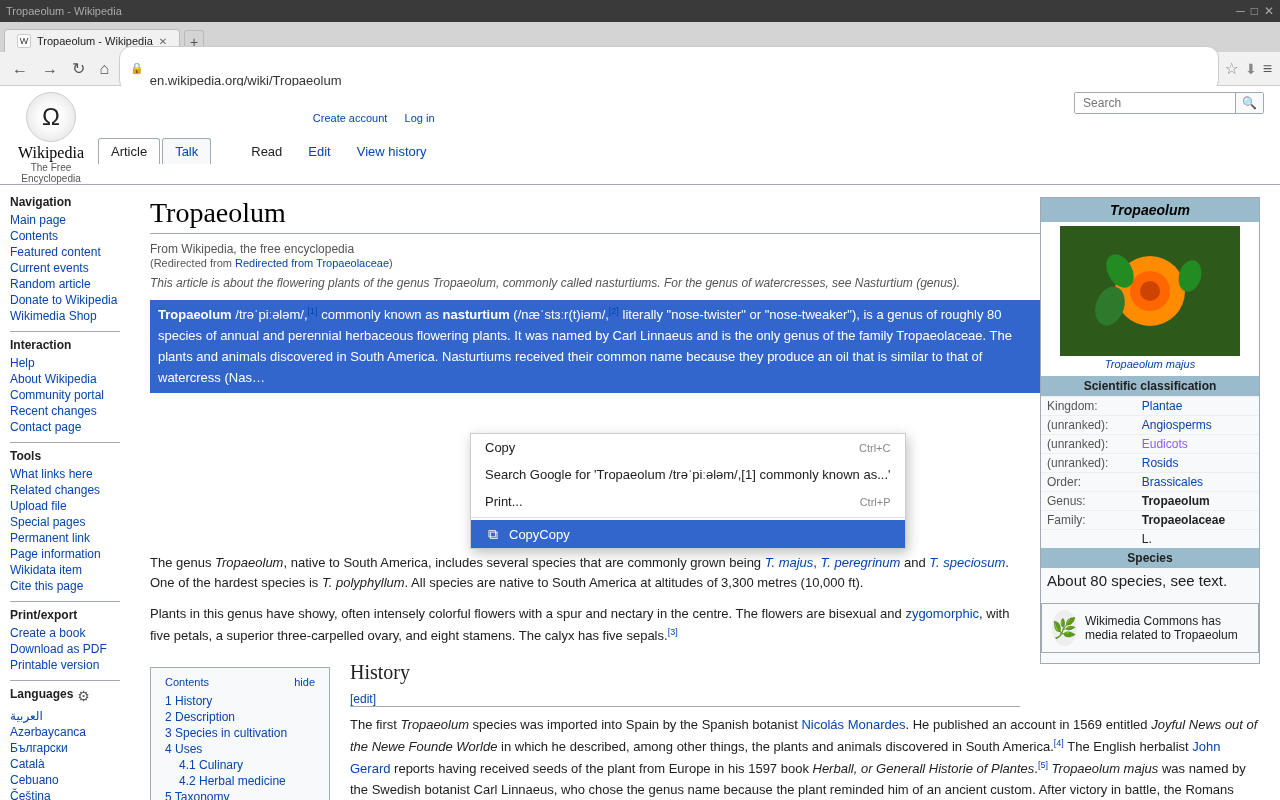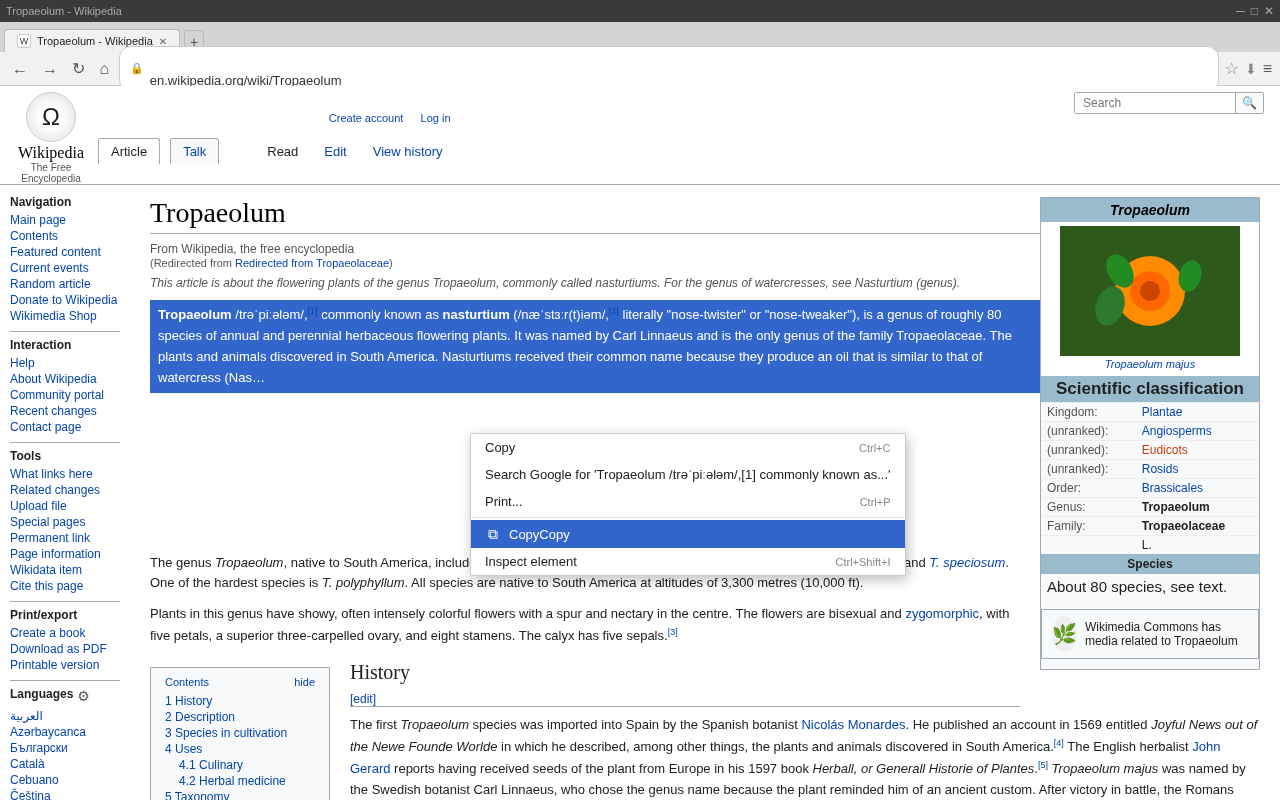--- a/index.html
+++ b/index.html
@@ -18,21 +18,21 @@
     .address-bar { flex: 1; background: white; border: 1px solid #ccc; border-radius: 12px; padding: 3px 10px; font-size: 12px; display: flex; align-items: center; gap: 6px; }
     .address-text { flex: 1; font-size: 13px; color: #333; margin-top: 23px; }
 
     
     .page-wrapper { background: white; width: 1280px; min-height: 768px; display: flex; flex-direction: column; }
     .wiki-header { background: white; padding: 6px 16px 0 16px; display: flex; justify-content: space-between; align-items: flex-start; border-bottom: 1px solid #a2a9b1; }
     .wiki-header-left { display: flex; align-items: center; gap: 12px; }
     .wiki-logo { text-align: center; width: 70px; }
     .wiki-logo-circle { width: 50px; height: 50px; border-radius: 50%; background: radial-gradient(circle, #fff 30%, #ddd 100%); border: 1px solid #ccc; display: flex; align-items: center; justify-content: center; font-size: 18px; margin: 0 auto; }
     .wiki-tabs { display: flex; align-items: flex-end; gap: 0; margin-top: 10px; }
-    .wiki-tab { padding: 5px 12px; font-size: 13px; border: 1px solid #a2a9b1; border-bottom: none; background: #f8f9fa; color: #0645ad; cursor: pointer; margin-right: 10px; border-radius: 3px 3px 0 0; }
+    .wiki-tab { padding: 5px 12px; font-size: 13px; border: 1px solid #a2a9b1; border-bottom: none; background: #f8f9fa; color: #0645ad; cursor: pointer; margin-right: 2px; border-radius: 3px 3px 0 0; }
     .wiki-tab.active { background: white; color: #202122; }
     .wiki-header-right { display: flex; align-items: center; gap: 12px; padding-bottom: 4px; }
     .wiki-search { display: flex; align-items: center; border: 1px solid #a2a9b1; border-radius: 2px; }
     .wiki-search input { border: none; outline: none; padding: 3px 6px; font-size: 12px; width: 160px; }
     .wiki-search-btn { background: #f8f9fa; border: none; border-left: 1px solid #a2a9b1; padding: 3px 6px; cursor: pointer; font-size: 12px; }
 
     .content-wrapper { display: flex; flex: 1; }
     .sidebar { width: 130px; min-width: 130px; padding: 10px 10px; font-size: 12px; border-right: none; }
     .sidebar-section { margin-bottom: 8px; }
     .sidebar-section-title { font-weight: bold; font-size: 12px; margin-bottom: 4px; color: #202122; }
@@ -61,21 +61,21 @@
     .section-heading { font-family: 'Linux Libertine', Georgia, serif; font-size: 20px; font-weight: normal; border-bottom: 1px solid #a2a9b1; margin: 14px 0 8px 0; display: flex; align-items: baseline; gap: 8px; flex-direction: column; }
     .section-edit { font-size: 12px; color: #0645ad; font-family: sans-serif; }
 
     
     .infobox-wrapper { float: right; margin: 0 0 10px 20px; }
     .infobox { border: 1px solid #a2a9b1; background: #f8f9fa; width: 220px; font-size: 12px; }
     .infobox-title { background: #9bc; text-align: center; font-weight: bold; font-style: italic; padding: 4px; font-size: 14px; color: #000; }
     .infobox-image { text-align: center; background: white; padding: 4px; }
     .infobox-img-placeholder { width: 180px; height: 130px; background: linear-gradient(135deg, #f60 30%, #090 60%, #360 100%); margin: 0 auto; display: flex; align-items: center; justify-content: center; color: white; font-size: 40px; }
     .infobox-caption { text-align: center; font-style: italic; font-size: 11px; padding: 2px; color: #0645ad; }
-    .infobox-sci { background: #9bc; text-align: center; font-weight: bold; padding: 3px; font-size: 17px; }
+    .infobox-sci { background: #9bc; text-align: center; font-weight: bold; padding: 3px; font-size: 12px; }
     .infobox-table { width: 100%; border-collapse: collapse; }
     .infobox-table td { padding: 2px 6px; border-top: 1px solid #eee; vertical-align: top; font-size: 12px; }
     .infobox-table .label-cell { color: #555; }
     .infobox-table .value-cell a { color: #0645ad; }
     .species-row { background: #9bc; text-align: center; font-weight: bold; padding: 3px; font-size: 12px; }
     .infobox-species-text { padding: 4px 6px; font-size: 15px; }
 
     
     .context-menu { position: absolute; top: 248px; left: 340px; background: white; border: 1px solid #ccc; box-shadow: 2px 4px 12px rgba(0,0,0,0.25); z-index: 100; min-width: 300px; font-size: 13px; }
     .context-menu-item { padding: 6px 14px; display: flex; justify-content: space-between; align-items: center; cursor: pointer; color: #202122; }
@@ -257,21 +257,21 @@
                   <tr>
                     <td class="label-cell">Kingdom:</td>
                     <td class="value-cell"><a style="color: rgb(6, 69, 173); cursor: pointer;">Plantae</a></td>
                   </tr>
                   <tr>
                     <td class="label-cell">(unranked):</td>
                     <td class="value-cell"><a style="color: rgb(6, 69, 173); cursor: pointer;">Angiosperms</a></td>
                   </tr>
                   <tr>
                     <td class="label-cell">(unranked):</td>
-                    <td class="value-cell"><a style="color: #c2410c; cursor: pointer;">Eudicots</a></td>
+                    <td class="value-cell"><a style="color: #8b5cf6; cursor: pointer;">Eudicots</a></td>
                   </tr>
                   <tr>
                     <td class="label-cell">(unranked):</td>
                     <td class="value-cell"><a style="color: rgb(6, 69, 173); cursor: pointer;">Rosids</a></td>
                   </tr>
                   <tr>
                     <td class="label-cell">Order:</td>
                     <td class="value-cell"><a style="color: rgb(6, 69, 173); cursor: pointer;">Brassicales</a></td>
                   </tr>
                   <tr>
@@ -323,24 +323,20 @@
           <div class="context-menu-item">
             <span class="context-menu-row">Print...</span>
             <span class="shortcut">Ctrl+P</span>
           </div>
           <div class="context-menu-divider"></div>
           <div class="context-menu-item highlighted">
             <span class="context-menu-row">
               <span class="context-menu-icon" style="color:#fff; font-size:14px;">⧉</span>
               <span>CopyCopy</span>
             </span>
-          </div>
-          <div class="context-menu-item">
-            <span class="context-menu-row">Inspect element</span>
-            <span class="shortcut">Ctrl+Shift+I</span>
           </div>
         </div>
 
         <div class="article-text" style="margin-top: 160px;">
           <span>The genus <em>Tropaeolum</em>, native to South America, includes several species that are commonly grown being <em><a style="color:#0645ad;">T. majus</a></em>, <em><a style="color:#0645ad;">T. peregrinum</a></em> and <em><a style="color:#0645ad;">T. speciosum</a></em>. One of the hardest species is <em>T. polyphyllum</em>. All species are native to South America at altitudes of 3,300 metres (10,000 ft).</span>
         </div>
 
         <div class="article-text">
           <span>Plants in this genus have showy, often intensely colorful flowers with a spur and nectary in the centre. The flowers are bisexual and <a style="color:#0645ad;">zygomorphic</a>, with five petals, a superior three-carpelled ovary, and eight stamens. The calyx has five sepals.<sup>[3]</sup></span>
         </div>

